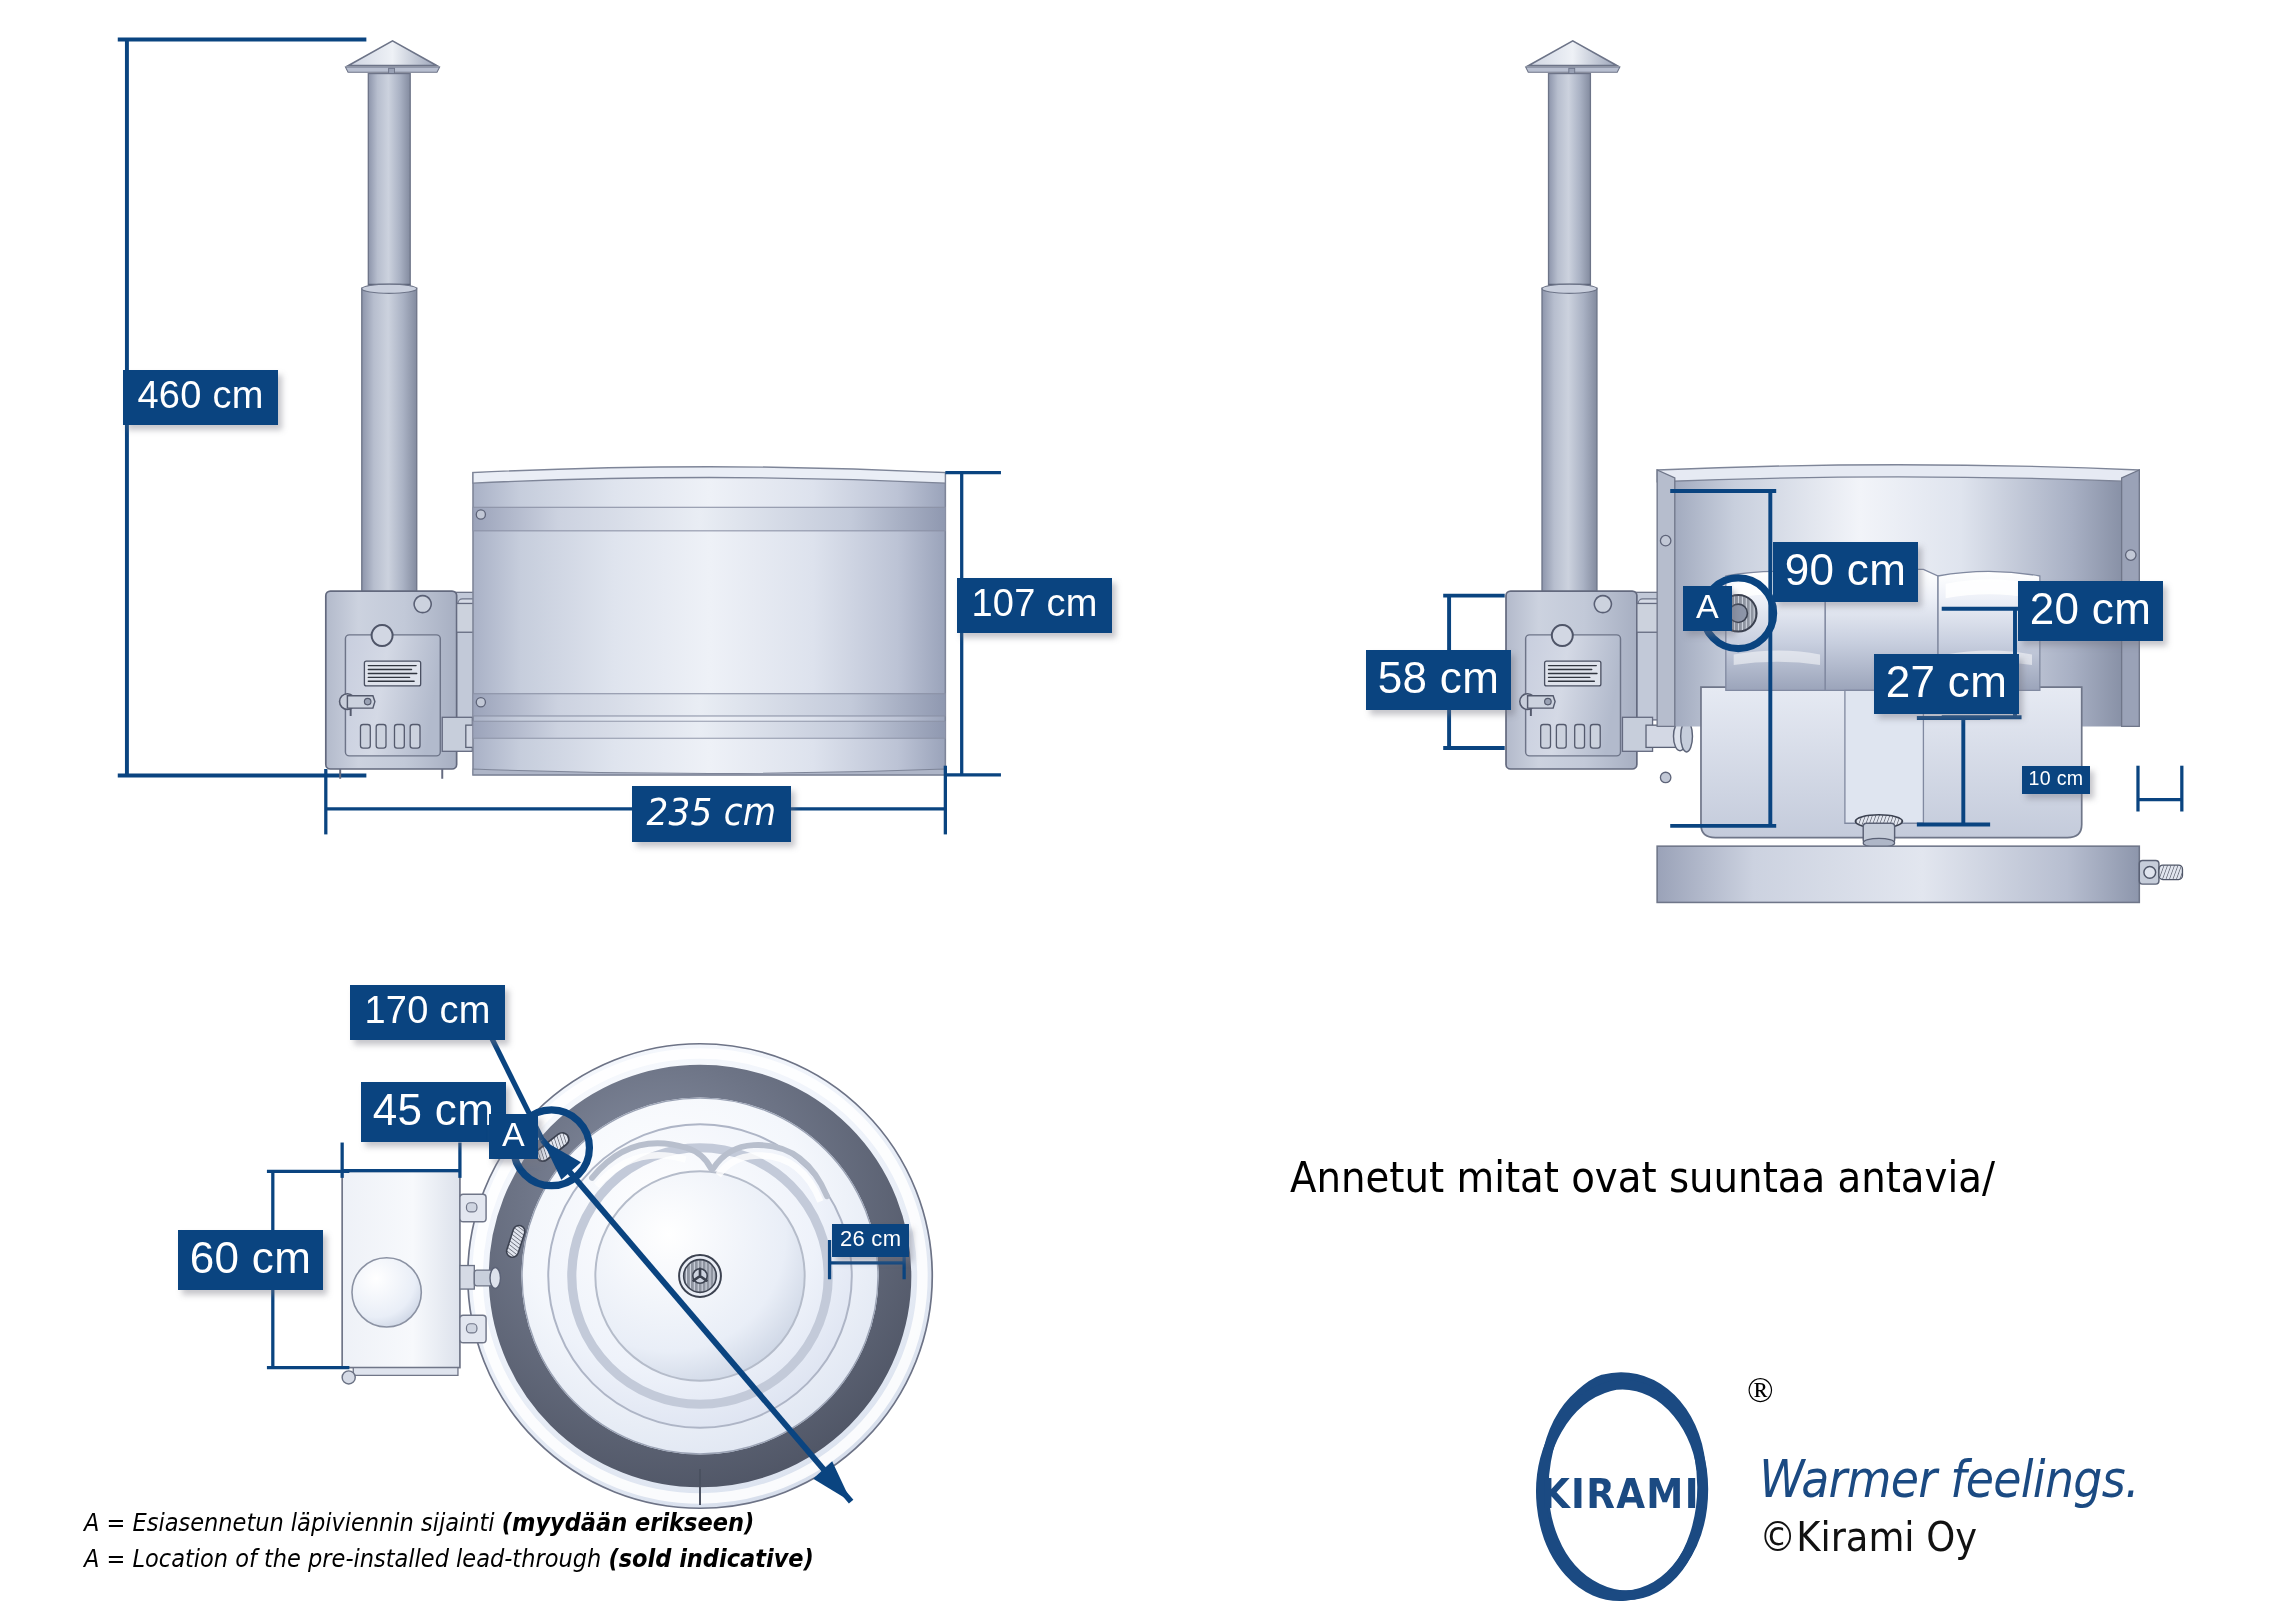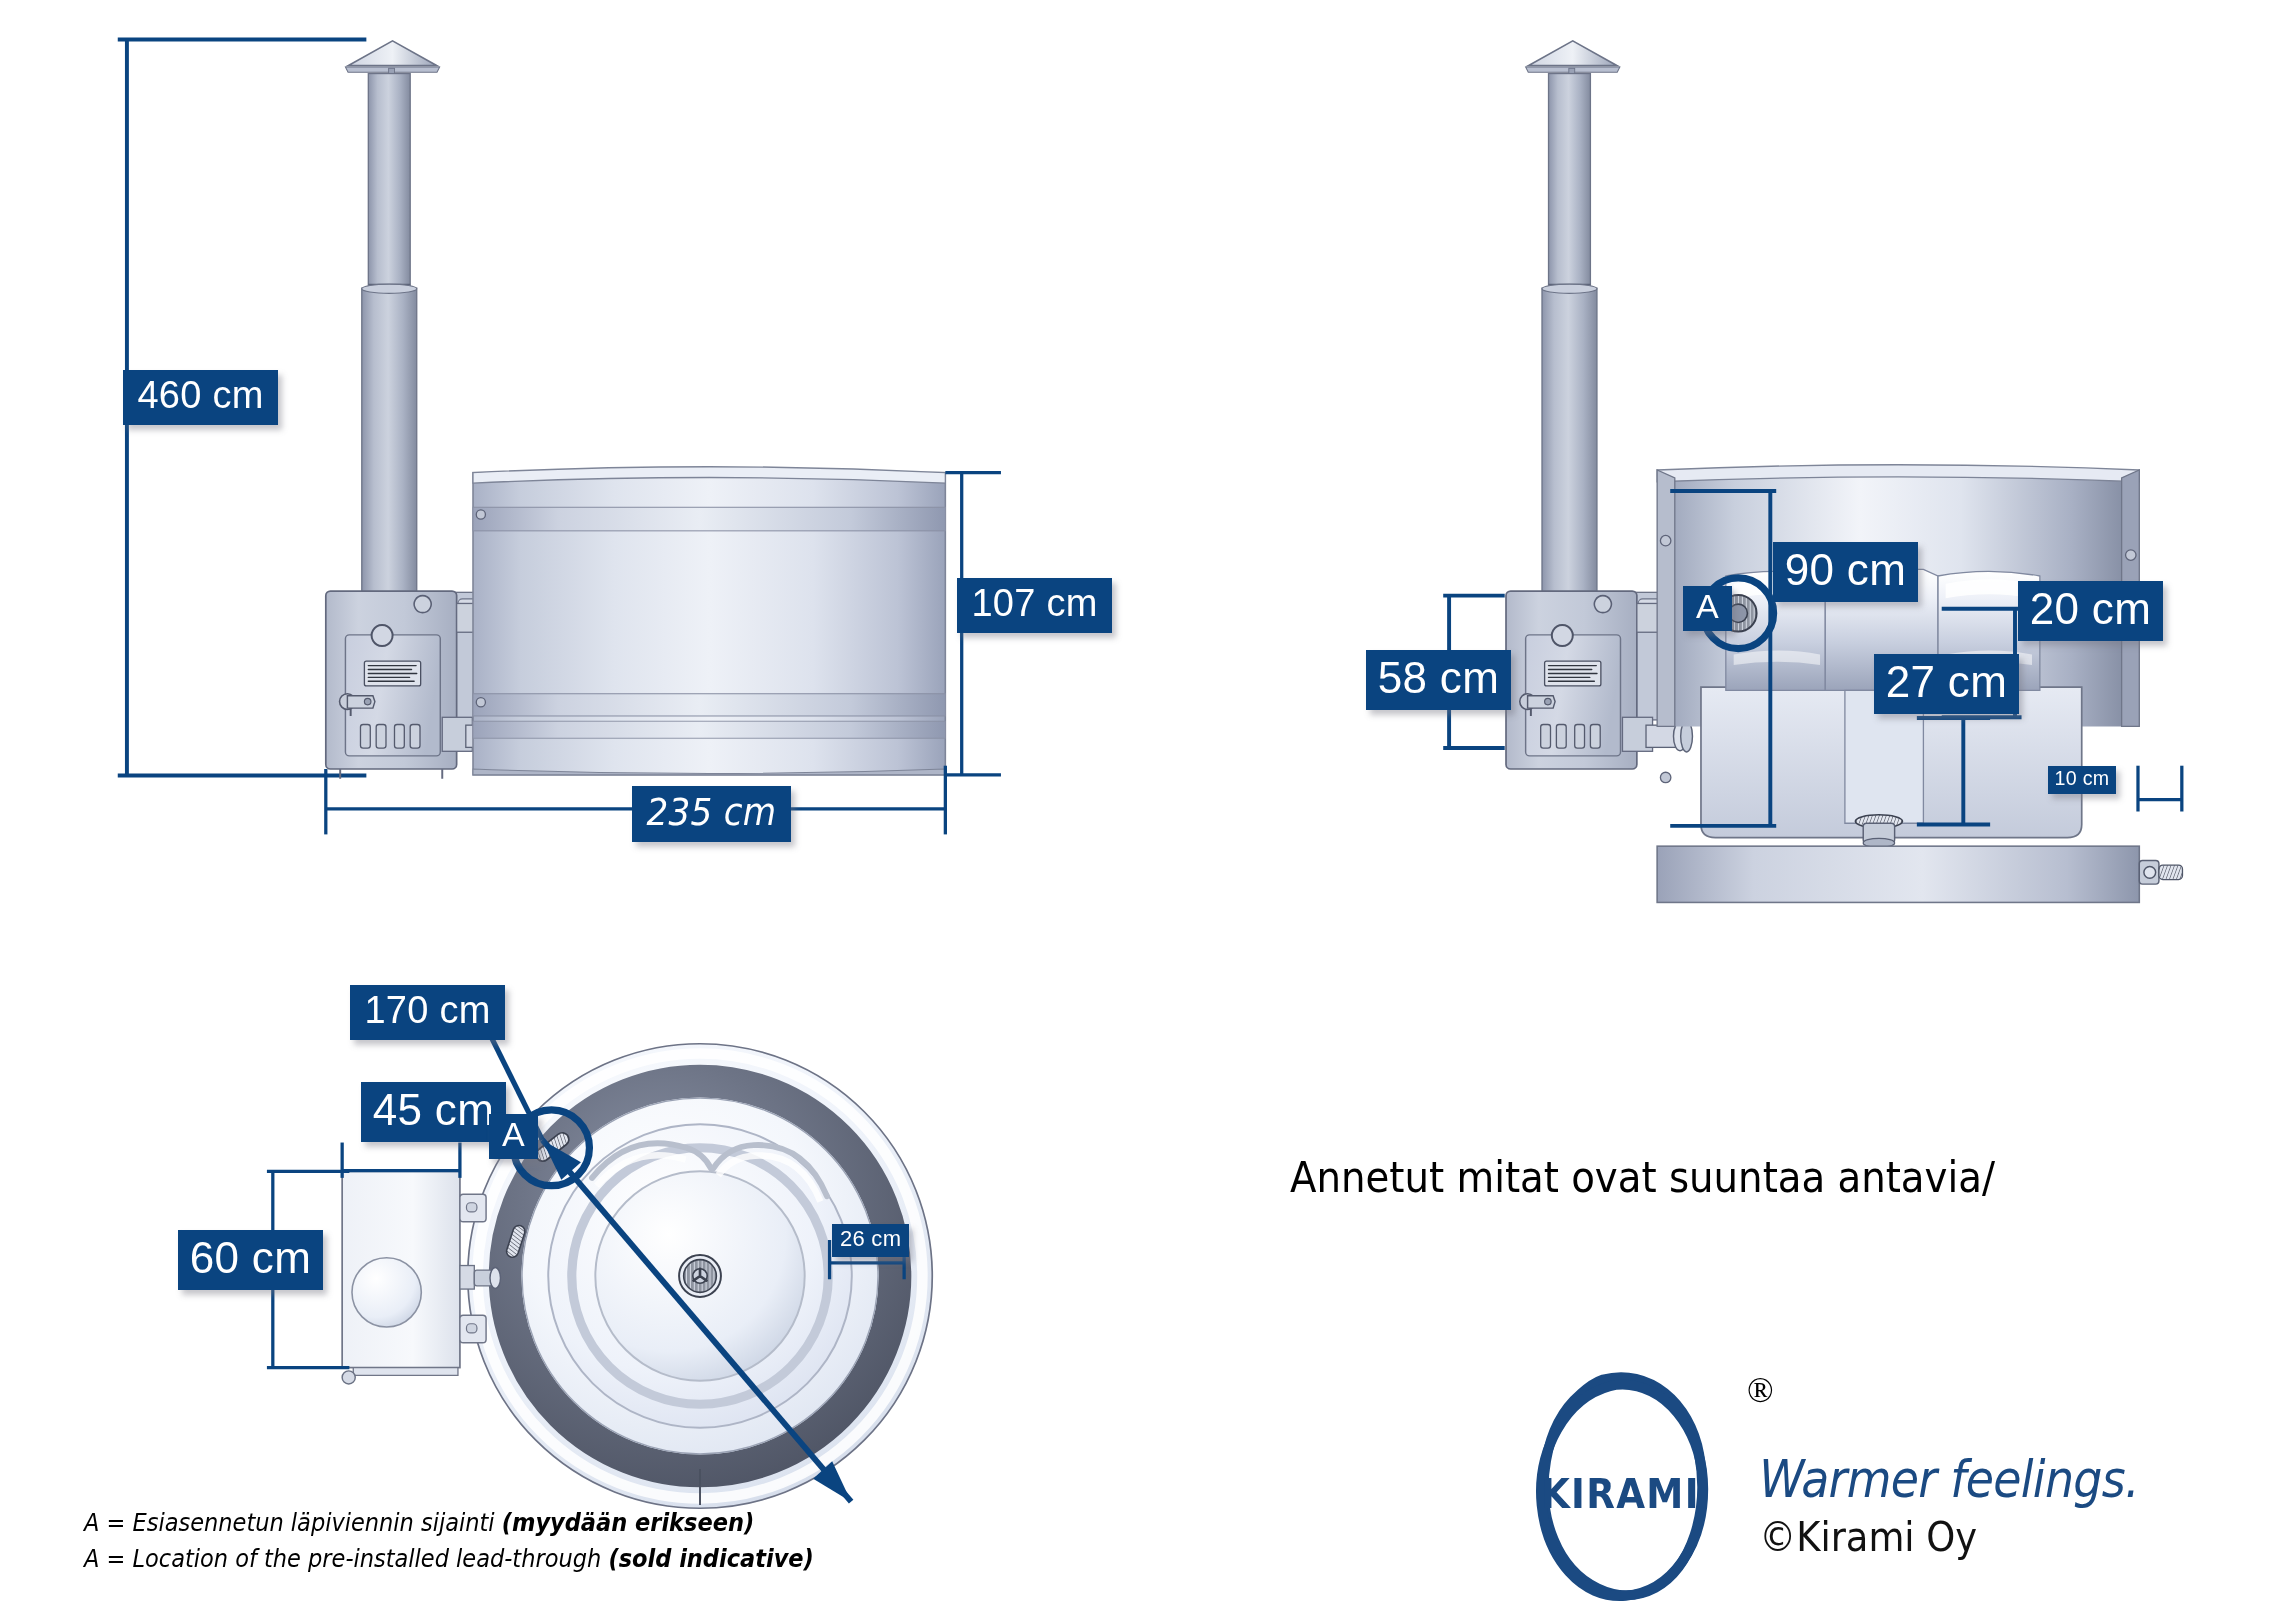--- a/index.html
+++ b/index.html
@@ -539,21 +539,21 @@
   </svg>
 
   <div class="dimbox big" style="left:123px;  top:370px;">460 cm</div>
   <div class="dimbox big" style="left:957px; top:578px;">107 cm</div>
   <div class="dimbox big cond" style="left:632px; top:786px;font-style:italic;">235 cm</div>
 
   <div class="dimbox med" style="left:1773px; top:542px;">90 cm</div>
   <div class="dimbox med" style="left:2018px; top:581px;">20 cm</div>
   <div class="dimbox med" style="left:1874px; top:654px;">27 cm</div>
   <div class="dimbox med" style="left:1366px; top:650px;">58 cm</div>
-  <div class="dimbox tiny" style="left:2022px; top:766px;margin-left:26px;">10 cm</div>
+  <div class="dimbox tiny" style="left:2022px; top:766px;">10 cm</div>
   <div class="dimbox letter" style="left:1683px; top:586px;">A</div>
 
   <div class="dimbox big" style="left:350px;  top:985px;">170 cm</div>
   <div class="dimbox med" style="left:361px;  top:1082px;">45 cm</div>
   <div class="dimbox med" style="left:178px;  top:1230px;">60 cm</div>
   <div class="dimbox sm" style="left:832px; top:1224px;">26 cm</div>
   <div class="dimbox letter" style="left:489px; top:1114px;">A</div>
 
   <div class="note" style="left:1155px; top:1152px; width:975px;text-align:center;">
     <div>Annetut mitat ovat suuntaa antavia/</div>

